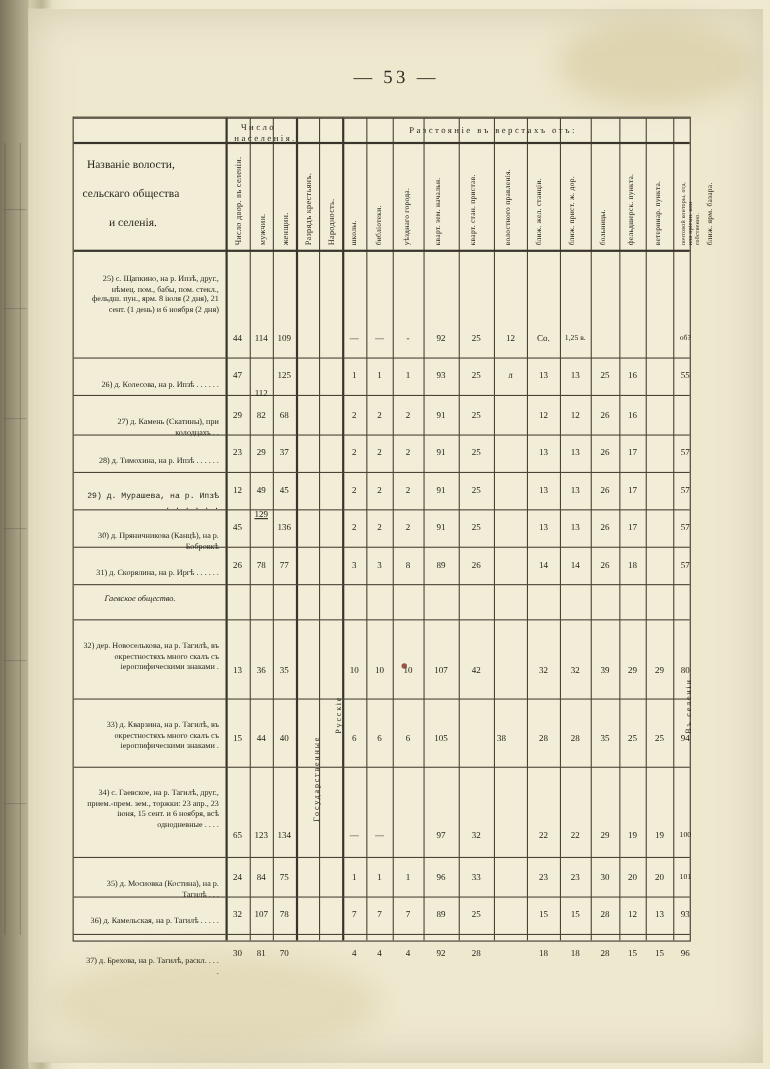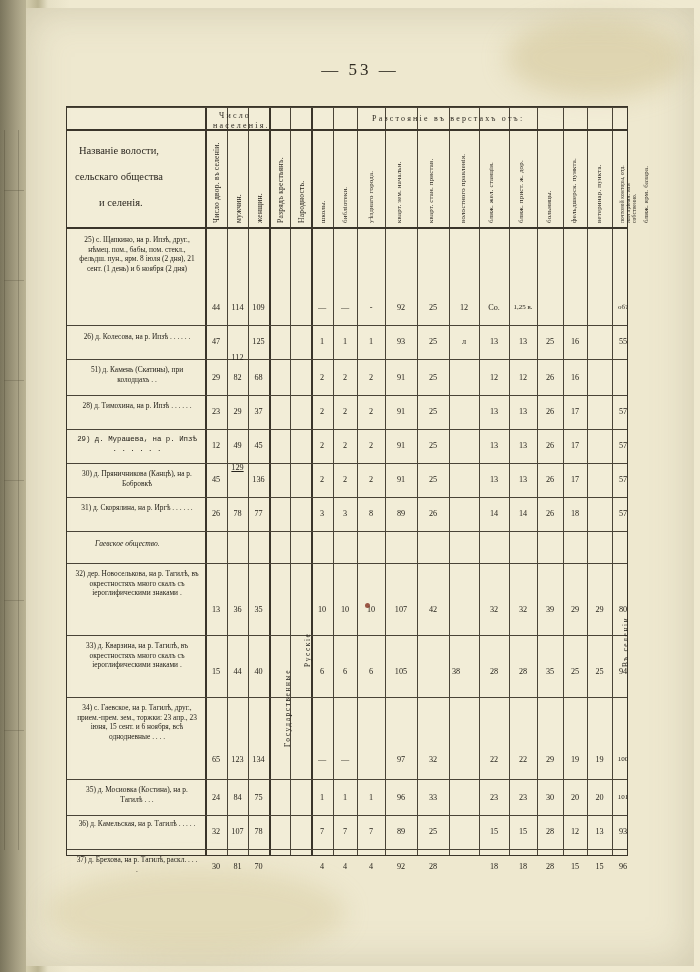--- a/index.html
+++ b/index.html
@@ -48,21 +48,22 @@
     position:absolute;transform-origin:0 0;transform:rotate(-90deg);
     white-space:nowrap;font-size:7.6px;color:#2b2720;letter-spacing:.2px;
   }
   .rot.sm{font-size:6.9px;}
   .grp{
     position:absolute;font-size:8px;letter-spacing:2.2px;color:#2b2720;white-space:nowrap;
   }
   
   .name{
     position:absolute;font-size:7.4px;line-height:9.6px;color:#26231c;
-    text-align:center;
+    text-align:right;
+    margin-top:13px;
   }
   .num{
     position:absolute;font-size:8.2px;color:#26231c;text-align:center;
     white-space:nowrap;
   }
   .center-it{
     position:absolute;font-size:7.6px;font-style:italic;color:#26231c;
   }
   .vtext{
     position:absolute;transform-origin:0 0;transform:rotate(-90deg);
@@ -175,21 +176,21 @@
       <div class="num" style="left:290px;top:230px;width:28px;">1</div>
       <div class="num" style="left:318px;top:230px;width:32px;">93</div>
       <div class="num" style="left:350px;top:230px;width:32px;">25</div>
       <div class="num" style="left:382px;top:230px;width:30px;">л</div>
       <div class="num" style="left:412px;top:230px;width:30px;">13</div>
       <div class="num" style="left:442px;top:230px;width:28px;">13</div>
       <div class="num" style="left:470px;top:230px;width:26px;">25</div>
       <div class="num" style="left:496px;top:230px;width:24px;">16</div>
       <div class="num" style="left:545px;top:230px;width:22px;">55</div>
 
-      <div class="name" style="left:8px;top:258px;width:124px;">51) д. Камень (Скатины), при колодцахъ . .</div>
+      <div class="name" style="left:8px;top:258px;width:124px;">27) д. Камень (Скатины), при колодцахъ . .</div>
       <div class="num" style="left:139px;top:266px;width:20px;">29</div>
       <div class="num" style="left:160px;top:266px;width:21px;">82</div>
       <div class="num" style="left:181px;top:266px;width:21px;">68</div>
       <div class="num" style="left:244px;top:266px;width:22px;">2</div>
       <div class="num" style="left:266px;top:266px;width:24px;">2</div>
       <div class="num" style="left:290px;top:266px;width:28px;">2</div>
       <div class="num" style="left:318px;top:266px;width:32px;">91</div>
       <div class="num" style="left:350px;top:266px;width:32px;">25</div>
       <div class="num" style="left:412px;top:266px;width:30px;">12</div>
       <div class="num" style="left:442px;top:266px;width:28px;">12</div>

